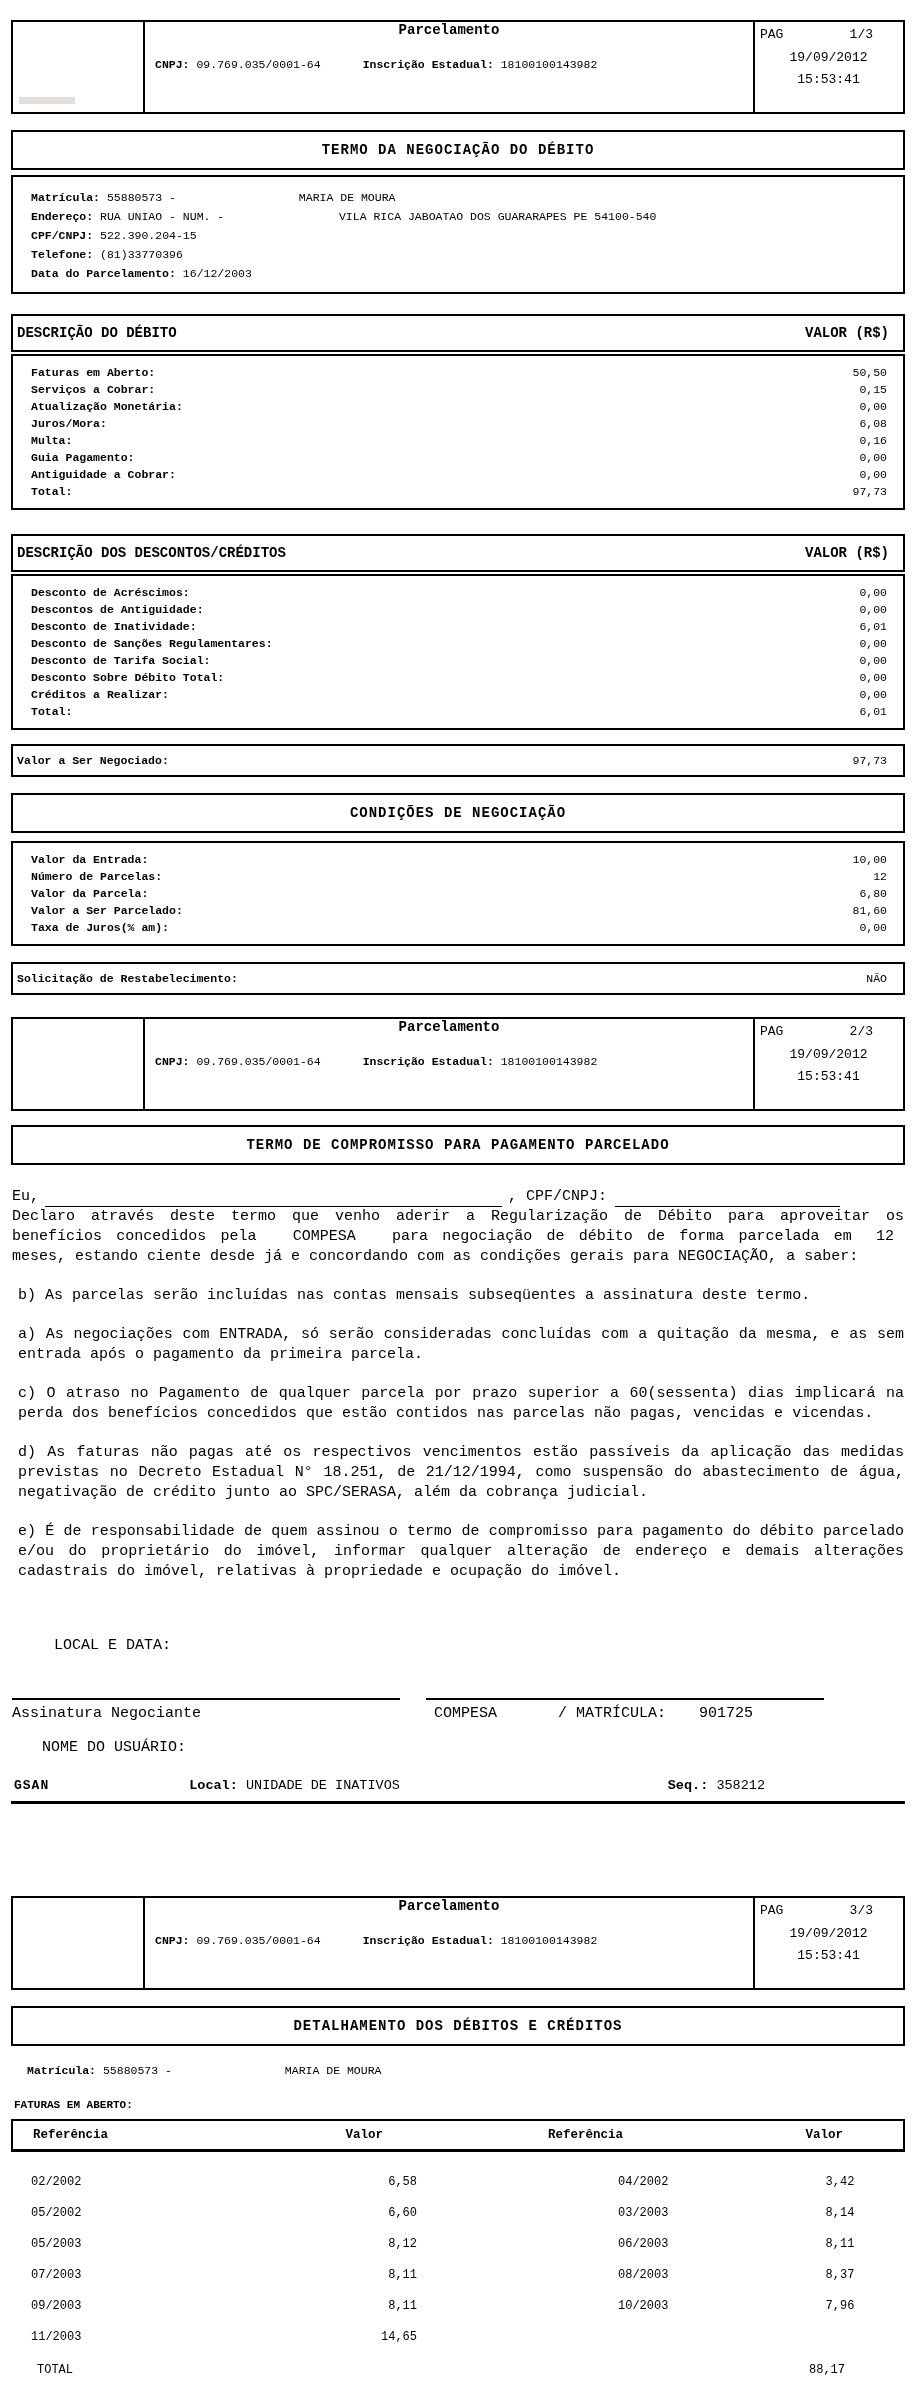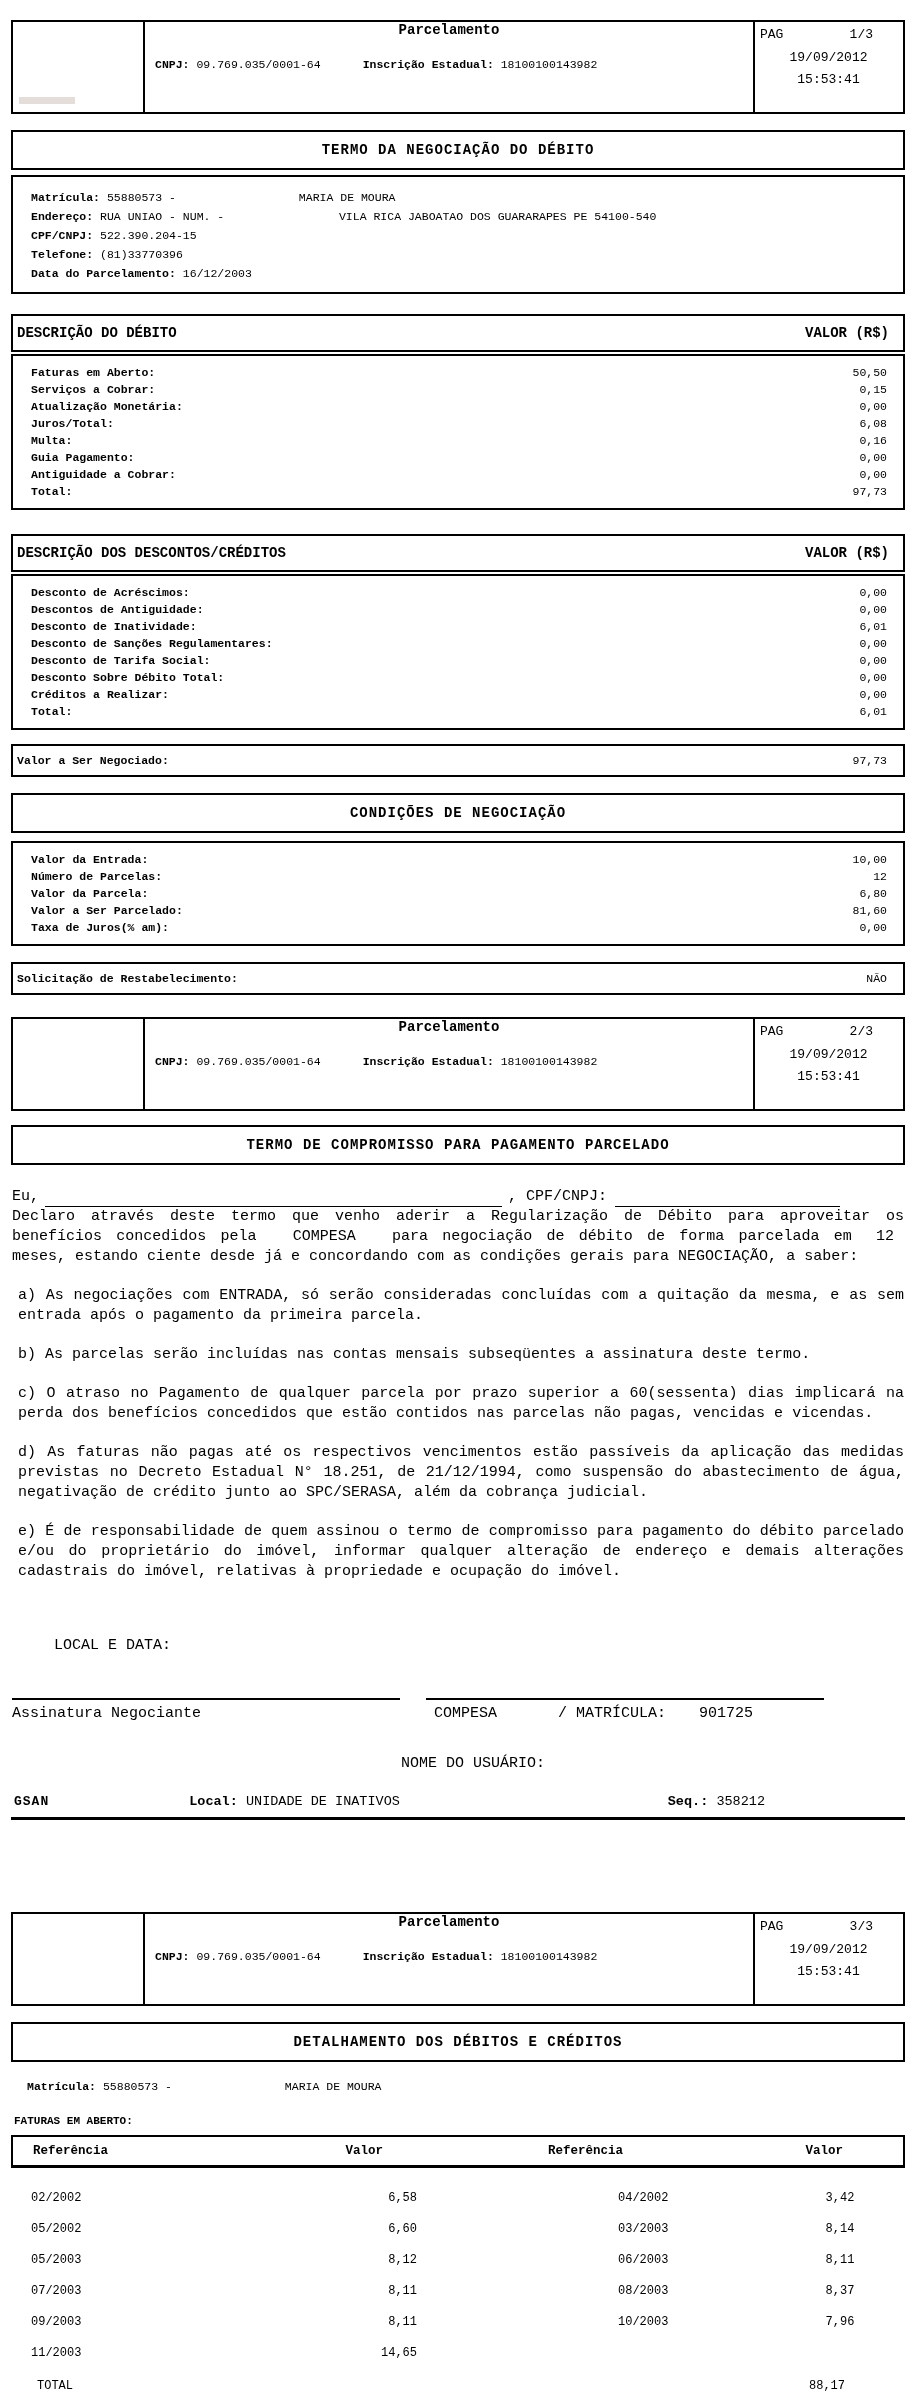--- a/index.html
+++ b/index.html
@@ -55,21 +55,21 @@
   .clause { text-align:justify; margin-top:19px; padding-left:6px; }
   .local-data { margin:54px 0 0 42px; font-weight:normal; }
   .sig-row { display:flex; margin-top:42px; }
   .sig-left { width:388px; }
   .sig-right { width:398px; margin-left:26px; }
   .sig-line { border-top:2px solid #000; }
   .sig-cap { margin-top:4px; }
   .sig-right .sig-cap { padding-left:8px; }
   .mat-lbl { margin-left:52px; font-weight:normal; }
   .mat-val { margin-left:24px; }
-  .nome-usuario { text-align:center; margin-top:30px; padding-left:30px; }
+  .nome-usuario { text-align:left; margin-top:14px; padding-left:30px; }
   .p2-footer { margin:16px 11px 0; border-bottom:3px solid #000; display:flex;
                align-items:baseline; font-size:13.5px; padding:4px 0 8px 3px; }
   .f-gsan { font-size:13px; letter-spacing:1px; }
   .f-local { margin-left:140px; }
   .f-seq { margin-left:auto; margin-right:140px; }
 
   
   .p3 { margin-top:92px; }
   .p3-mat { margin:18px 11px 0; padding-left:16px; }
   .p3-faturas { margin:22px 11px 0; padding-left:3px; font-size:11px; font-weight:bold; }
@@ -149,21 +149,21 @@
         </div>
       <div class="item-row">
           <span class="lbl">Serviços a Cobrar:</span>
           <span>0,15</span>
         </div>
       <div class="item-row">
           <span class="lbl">Atualização Monetária:</span>
           <span>0,00</span>
         </div>
       <div class="item-row">
-          <span class="lbl">Juros/Total:</span>
+          <span class="lbl">Juros/Mora:</span>
           <span>6,08</span>
         </div>
       <div class="item-row">
           <span class="lbl">Multa:</span>
           <span>0,16</span>
         </div>
       <div class="item-row">
           <span class="lbl">Guia Pagamento:</span>
           <span>0,00</span>
         </div>
@@ -275,22 +275,22 @@
     <div class="title-box" style="margin-top:14px">TERMO DE COMPROMISSO PARA PAGAMENTO PARCELADO</div>
 
     <div class="p2-body">
       <div class="eu-line">
         <span>Eu,</span>
         <span class="blank blank-name"></span>
         <span>, CPF/CNPJ:</span>
         <span class="blank blank-cpf"></span>
       </div>
       <p class="decl"><span>Declaro através deste termo que venho aderir a Regularização de Débito para aproveitar os benefícios concedidos pela</span> <span class="gapv">COMPESA</span> <span>para negociação de débito de forma parcelada em</span> <span class="gapv" style="margin:0 10px">12</span> <span>meses, estando ciente desde já e concordando com as condições gerais para NEGOCIAÇÃO, a saber:</span></p>
+      <p class="clause">b) As parcelas serão incluídas nas contas mensais subseqüentes a assinatura deste termo.</p>
       <p class="clause">a) As negociações com ENTRADA, só serão consideradas concluídas com a quitação da mesma, e as sem entrada após o pagamento da primeira parcela.</p>
-      <p class="clause">b) As parcelas serão incluídas nas contas mensais subseqüentes a assinatura deste termo.</p>
       <p class="clause">c) O atraso no Pagamento de qualquer parcela por prazo superior a 60(sessenta) dias implicará na perda dos benefícios concedidos que estão contidos nas parcelas não pagas, vencidas e vicendas.</p>
       <p class="clause">d) As faturas não pagas até os respectivos vencimentos estão passíveis da aplicação das medidas previstas no Decreto Estadual N° 18.251, de 21/12/1994, como suspensão do abastecimento de água, negativação de crédito junto ao SPC/SERASA, além da cobrança judicial.</p>
       <p class="clause">e) É de responsabilidade de quem assinou o termo de compromisso para pagamento do débito parcelado e/ou do proprietário do imóvel, informar qualquer alteração de endereço e demais alterações cadastrais do imóvel, relativas à propriedade e ocupação do imóvel.</p>
 
       <div class="local-data">LOCAL E DATA:</div>
 
       <div class="sig-row">
         <div class="sig-left">
           <div class="sig-line"></div>
           <div class="sig-cap">Assinatura Negociante</div>

